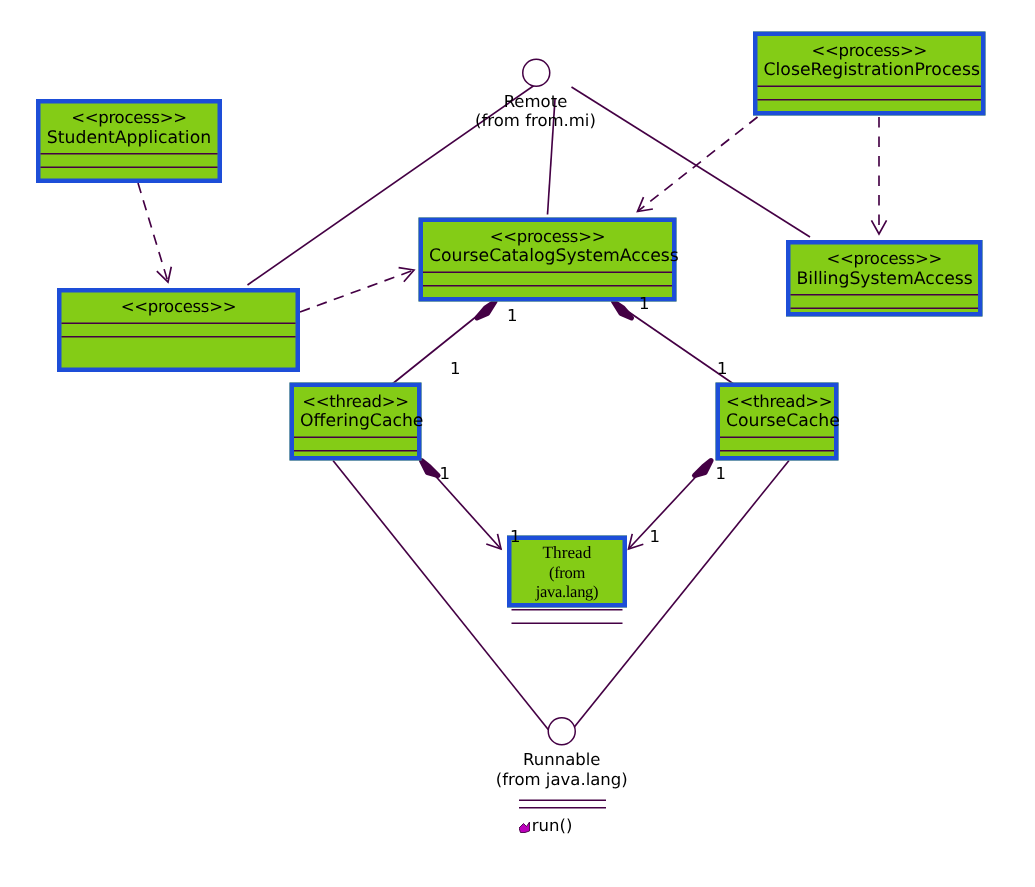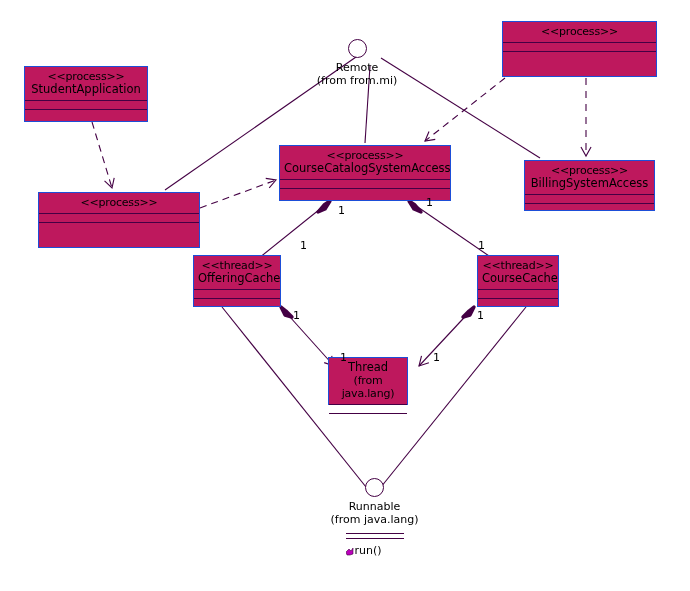--- a/index.html
+++ b/index.html
@@ -23,22 +23,22 @@
     left: 0;
     top: 0;
     width: 690px;
     height: 591px;
     pointer-events: none;
   }
   
   .uml-class {
     position: absolute;
     box-sizing: border-box;
-    border: 1px solid #1d4ed8;
-    background: #be185d;
+    border: 3px solid #1d4ed8;
+    background: #84cc16;
     z-index: 5;
   }
   .uml-head {
     box-sizing: border-box;
     text-align: center;
     padding: 3px 4px 4px 4px;
     border-bottom: 1px solid #440044;
     line-height: 13px;
   }
   .uml-stereo {
@@ -209,20 +209,21 @@
       <span class="uml-stereo">&lt;&lt;process&gt;&gt;</span>
       <span class="uml-name">CourseCatalogSystemAccess</span>
     </div>
     <div class="uml-attrs"></div>
     <div class="uml-ops"></div>
   </div>
 
   <div class="uml-class" id="cls-3" style="left: 502px; top: 21px; width: 155px; height: 56px;">
     <div class="uml-head">
       <span class="uml-stereo">&lt;&lt;process&gt;&gt;</span>
+      <span class="uml-name">CloseRegistrationProcess</span>
     </div>
     <div class="uml-attrs"></div>
     <div class="uml-ops"></div>
   </div>
 
   <div class="uml-class" id="cls-4" style="left: 524px; top: 160px; width: 131px; height: 51px;">
     <div class="uml-head">
       <span class="uml-stereo">&lt;&lt;process&gt;&gt;</span>
       <span class="uml-name">BillingSystemAccess</span>
     </div>
@@ -241,21 +242,21 @@
 
   <div class="uml-class" id="cls-6" style="left: 477px; top: 255px; width: 82px; height: 52px;">
     <div class="uml-head">
       <span class="uml-stereo">&lt;&lt;thread&gt;&gt;</span>
       <span class="uml-name">CourseCache</span>
     </div>
     <div class="uml-attrs"></div>
     <div class="uml-ops"></div>
   </div>
 
-  <div class="uml-class" id="cls-7" style="left: 328px; top: 357px; width: 80px; height: 48px;">
+  <div class="uml-class" id="cls-7" style="left: 338px; top: 357px; width: 80px; height: 48px; font-family: Liberation Serif, serif;">
     <div class="uml-head">
       <span class="uml-name">Thread</span>
       <span class="uml-stereo">(from java.lang)</span>
     </div>
     <div class="uml-attrs"></div>
     <div class="uml-ops"></div>
   </div>
 
   <div class="uml-iface" id="ifc-0" style="left: 312px; top: 39px; width: 90px;">
     <div class="iface-circle"></div>

